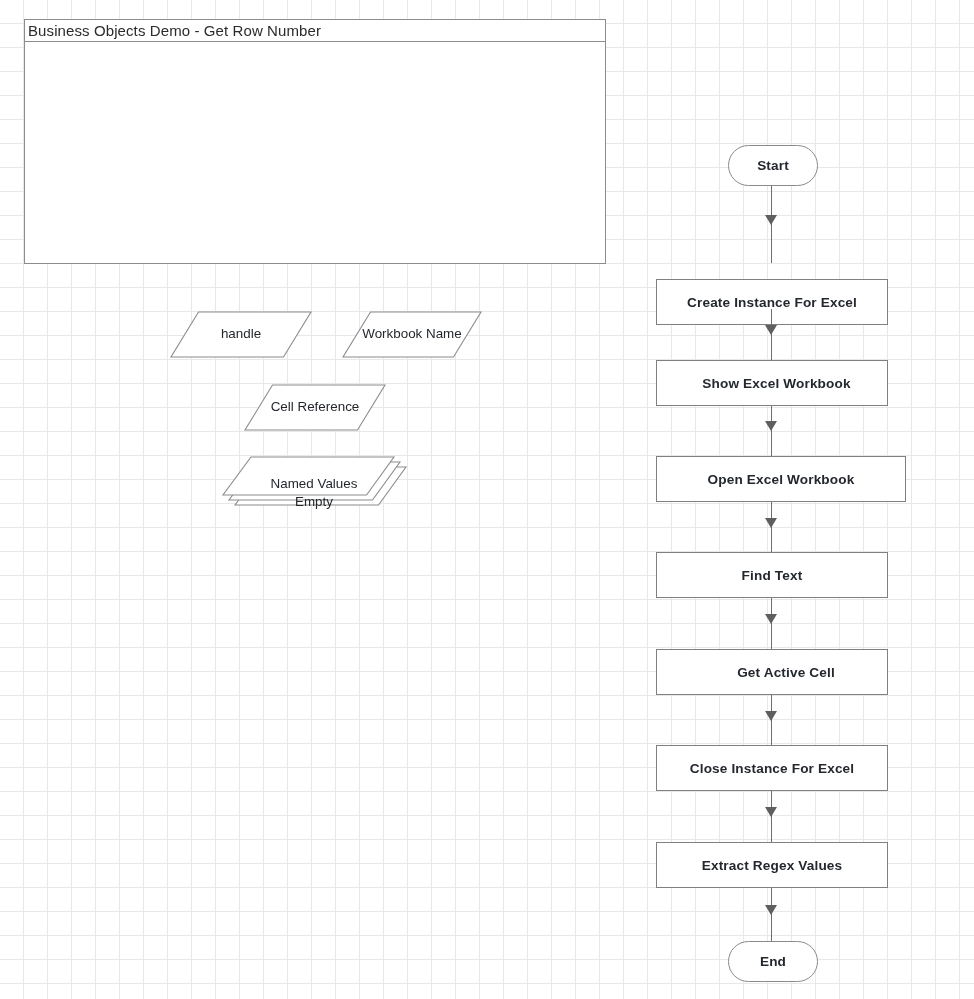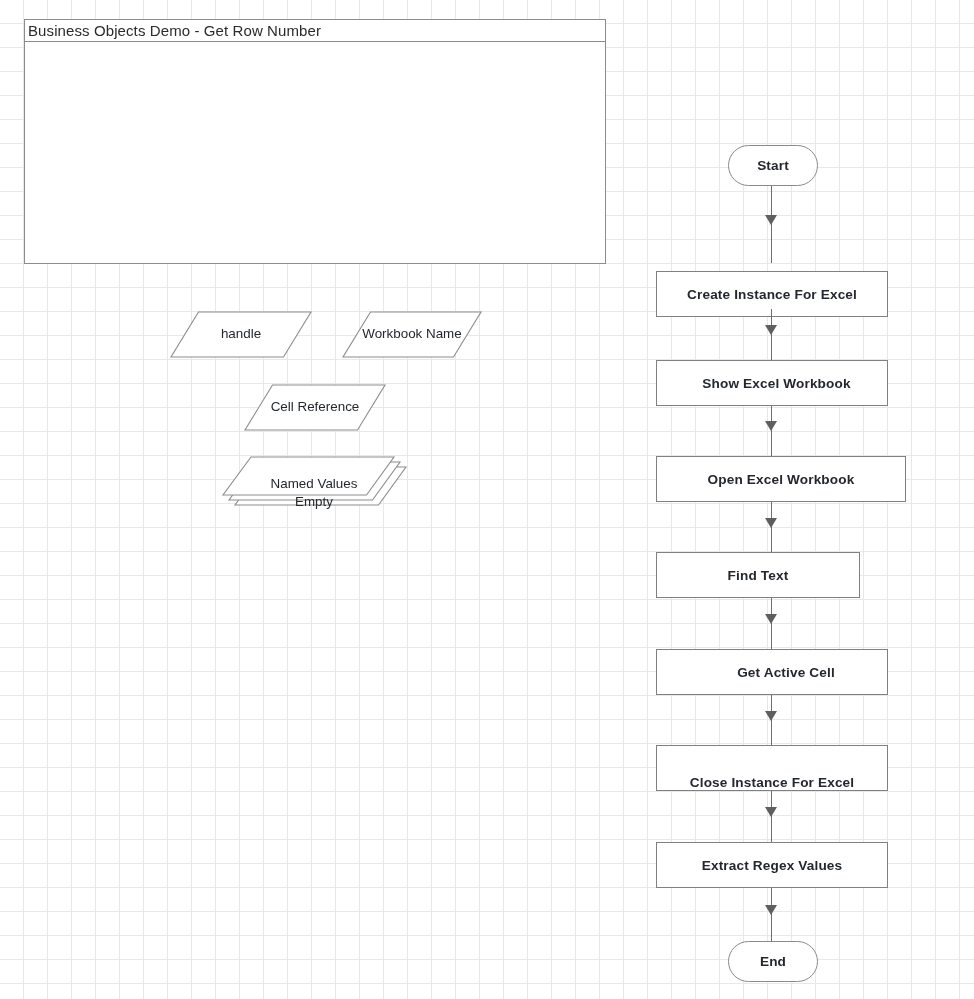--- a/index.html
+++ b/index.html
@@ -186,56 +186,56 @@
     </div>
   </div>
 
   <div class="node terminator" style="left:728px; top:145px; width:90px; height:41px;">
     <span class="node-label">Start</span>
   </div>
 
   <div class="conn" style="left:771px; top:186px; height:77px;"></div>
   <div class="arrowhead" style="left:765px; top:215px;"></div>
 
-  <div class="node" style="left:656px; top:271px; width:232px; height:46px;">
+  <div class="node" style="left:656px; top:279px; width:232px; height:46px;">
     <span class="node-label">Create Instance For Excel</span>
   </div>
 
   <div class="conn" style="left:771px; top:309px; height:51px;"></div>
   <div class="arrowhead" style="left:765px; top:325px;"></div>
 
   <div class="node" style="left:656px; top:360px; width:232px; height:46px;padding-left:9px;">
     <span class="node-label">Show Excel Workbook</span>
   </div>
 
   <div class="conn" style="left:771px; top:406px; height:50px;"></div>
   <div class="arrowhead" style="left:765px; top:421px;"></div>
 
   <div class="node" style="left:656px; top:456px; width:250px; height:46px;">
     <span class="node-label">Open Excel Workbook</span>
   </div>
 
   <div class="conn" style="left:771px; top:502px; height:50px;"></div>
   <div class="arrowhead" style="left:765px; top:518px;"></div>
 
-  <div class="node" style="left:656px; top:552px; width:204px; height:46px;">
+  <div class="node" style="left:656px; top:552px; width:232px; height:46px;">
     <span class="node-label">Find Text</span>
   </div>
 
   <div class="conn" style="left:771px; top:598px; height:51px;"></div>
   <div class="arrowhead" style="left:765px; top:614px;"></div>
 
   <div class="node" style="left:656px; top:649px; width:232px; height:46px;padding-left:28px;">
     <span class="node-label">Get Active Cell</span>
   </div>
 
   <div class="conn" style="left:771px; top:695px; height:50px;"></div>
   <div class="arrowhead" style="left:765px; top:711px;"></div>
 
-  <div class="node" style="left:656px; top:745px; width:232px; height:46px;align-items:flex-end;">
+  <div class="node" style="left:656px; top:745px; width:232px; height:46px;">
     <span class="node-label">Close Instance For Excel</span>
   </div>
 
   <div class="conn" style="left:771px; top:791px; height:51px;"></div>
   <div class="arrowhead" style="left:765px; top:807px;"></div>
 
   <div class="node" style="left:656px; top:842px; width:232px; height:46px;">
     <span class="node-label">Extract Regex Values</span>
   </div>
 

